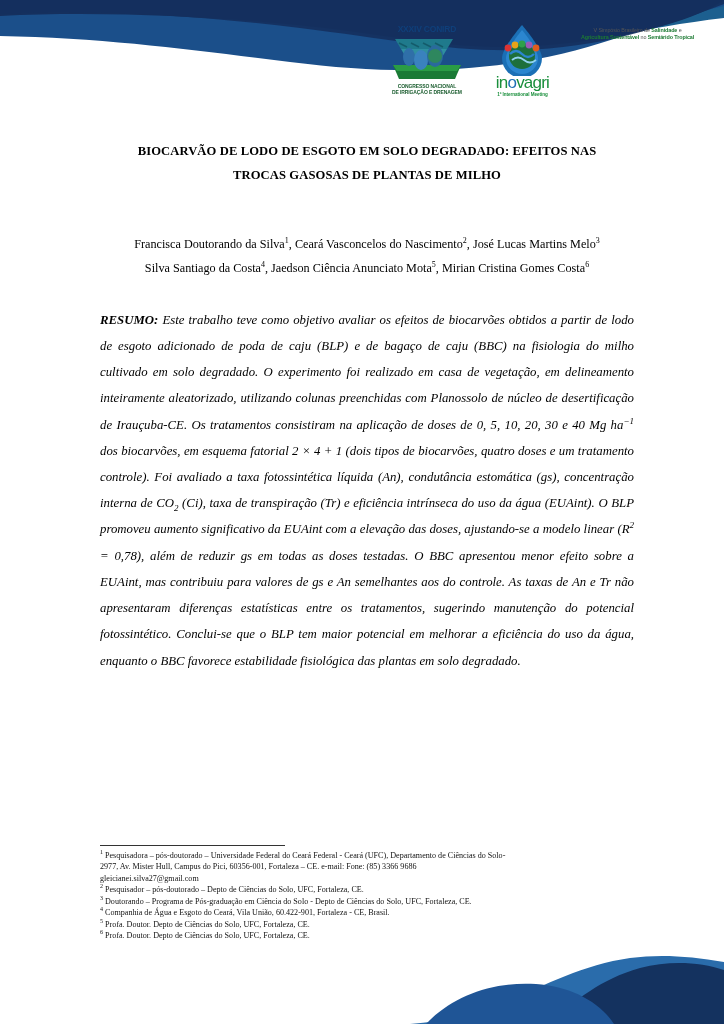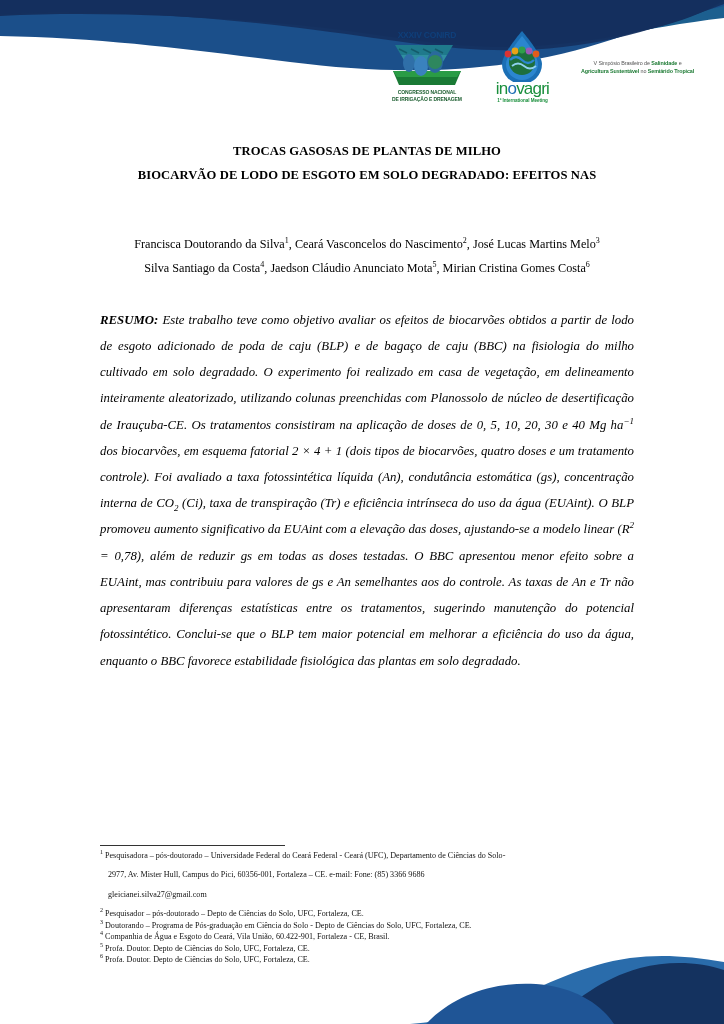--- a/index.html
+++ b/index.html
@@ -41,21 +41,21 @@
   .banner-top svg, .banner-bottom svg { display: block; }
 
   
   .logo-row {
     position: absolute;
     top: 24px;
     left: 386px;
     width: 312px;
     height: 84px;
     display: flex;
-    align-items: center;
+    align-items: flex-start;
     gap: 20px;
   }
   .logo { position: relative; }
 
   .logo-conird { width: 92px; text-align: center; }
   .logo-conird .conird-top {
     font-family: "Liberation Sans", sans-serif;
     font-weight: bold;
     font-size: 8.5px;
     letter-spacing: -0.2px;
@@ -187,21 +187,21 @@
     color: #111;
   }
   .fn-rule {
     width: 185px;
     height: 1px;
     background: #333;
     margin-bottom: 4px;
   }
   .fn-item { margin: 0; padding: 0; }
   .fn-item sup { font-size: 6px; vertical-align: super; line-height: 0; }
-  .fn-cont { margin: 8px; padding: 0; }
+  .fn-cont { margin: 0; padding: 0; }
 </style>
 </head>
 <body>
 
 <div class="page">
 
   <div class="banner-top">
     <svg width="724" height="120" viewBox="0 0 724 120" xmlns="http://www.w3.org/2000/svg">
       <path d="M0,0 L724,0 L724,10 C640,6 560,34 470,48 C380,62 300,58 210,48 C140,40 70,30 0,26 Z" fill="#2a6aa8"></path>
       <path d="M0,0 L724,0 L724,18 C620,30 540,56 450,62 C350,69 270,52 180,42 C110,34 55,28 0,30 Z" fill="#1c5f8f"></path>
@@ -258,30 +258,30 @@
     <div class="logo logo-vsbs">
       <div class="vsbs-sub1"><span>V Simpósio Brasileiro de </span><span class="vsbs-em">Salinidade</span><span> e</span></div>
       <div class="vsbs-sub2"><span class="vsbs-em">Agricultura Sustentável</span><span> no </span><span class="vsbs-em">Semiárido Tropical</span></div>
     </div>
 
   </div>
 
   <div class="content">
 
     <div class="doc-title">
+      <div>BIOCARVÃO DE LODO DE ESGOTO EM SOLO DEGRADADO: EFEITOS NAS</div>
       <div>TROCAS GASOSAS DE PLANTAS DE MILHO</div>
-      <div>BIOCARVÃO DE LODO DE ESGOTO EM SOLO DEGRADADO: EFEITOS NAS</div>
     </div>
 
     <div class="authors">
       <div>
         <span>Francisca Doutorando da Silva</span><sup>1</sup><span>, </span><span>Ceará Vasconcelos do Nascimento</span><sup>2</sup><span>, </span><span>José Lucas Martins Melo</span><sup>3</sup>
       </div>
       <div>
-        <span>Silva Santiago da Costa</span><sup>4</sup><span>, </span><span>Jaedson Cláudio Anunciato Mota</span><sup>5</sup><span>, </span><span>Mirian Cristina Gomes Costa</span><sup>6</sup>
+        <span>Silva Santiago da Costa</span><sup>4</sup><span>, </span><span>Jaedson Ciência Anunciato Mota</span><sup>5</sup><span>, </span><span>Mirian Cristina Gomes Costa</span><sup>6</sup>
       </div>
     </div>
 
     <p class="abstract"><span class="lead">RESUMO:</span><span> Este trabalho teve como objetivo avaliar os efeitos de biocarvões obtidos a partir de lodo de esgoto adicionado de poda de caju (BLP) e de bagaço de caju (BBC) na fisiologia do milho cultivado em solo degradado. O experimento foi realizado em casa de vegetação, em delineamento inteiramente aleatorizado, utilizando colunas preenchidas com Planossolo de núcleo de desertificação de Irauçuba-CE. Os tratamentos consistiram na aplicação de doses de 0, 5, 10, 20, 30 e 40 Mg ha</span><sup>−1</sup><span> dos biocarvões, em esquema fatorial 2 × 4 + 1 (dois tipos de biocarvões, quatro doses e um tratamento controle). Foi avaliado a taxa fotossintética líquida (An), condutância estomática (gs), concentração interna de CO</span><sub>2</sub><span> (Ci), taxa de transpiração (Tr) e eficiência intrínseca do uso da água (EUAint). O BLP promoveu aumento significativo da EUAint com a elevação das doses, ajustando-se a modelo linear (R</span><sup>2</sup><span> = 0,78), além de reduzir gs em todas as doses testadas. O BBC apresentou menor efeito sobre a EUAint, mas contribuiu para valores de gs e An semelhantes aos do controle. As taxas de An e Tr não apresentaram diferenças estatísticas entre os tratamentos, sugerindo manutenção do potencial fotossintético. Conclui-se que o BLP tem maior potencial em melhorar a eficiência do uso da água, enquanto o BBC favorece estabilidade fisiológica das plantas em solo degradado.</span></p>
 
 
   </div>
 
   <div class="footnotes">
     <div class="fn-rule"></div>

